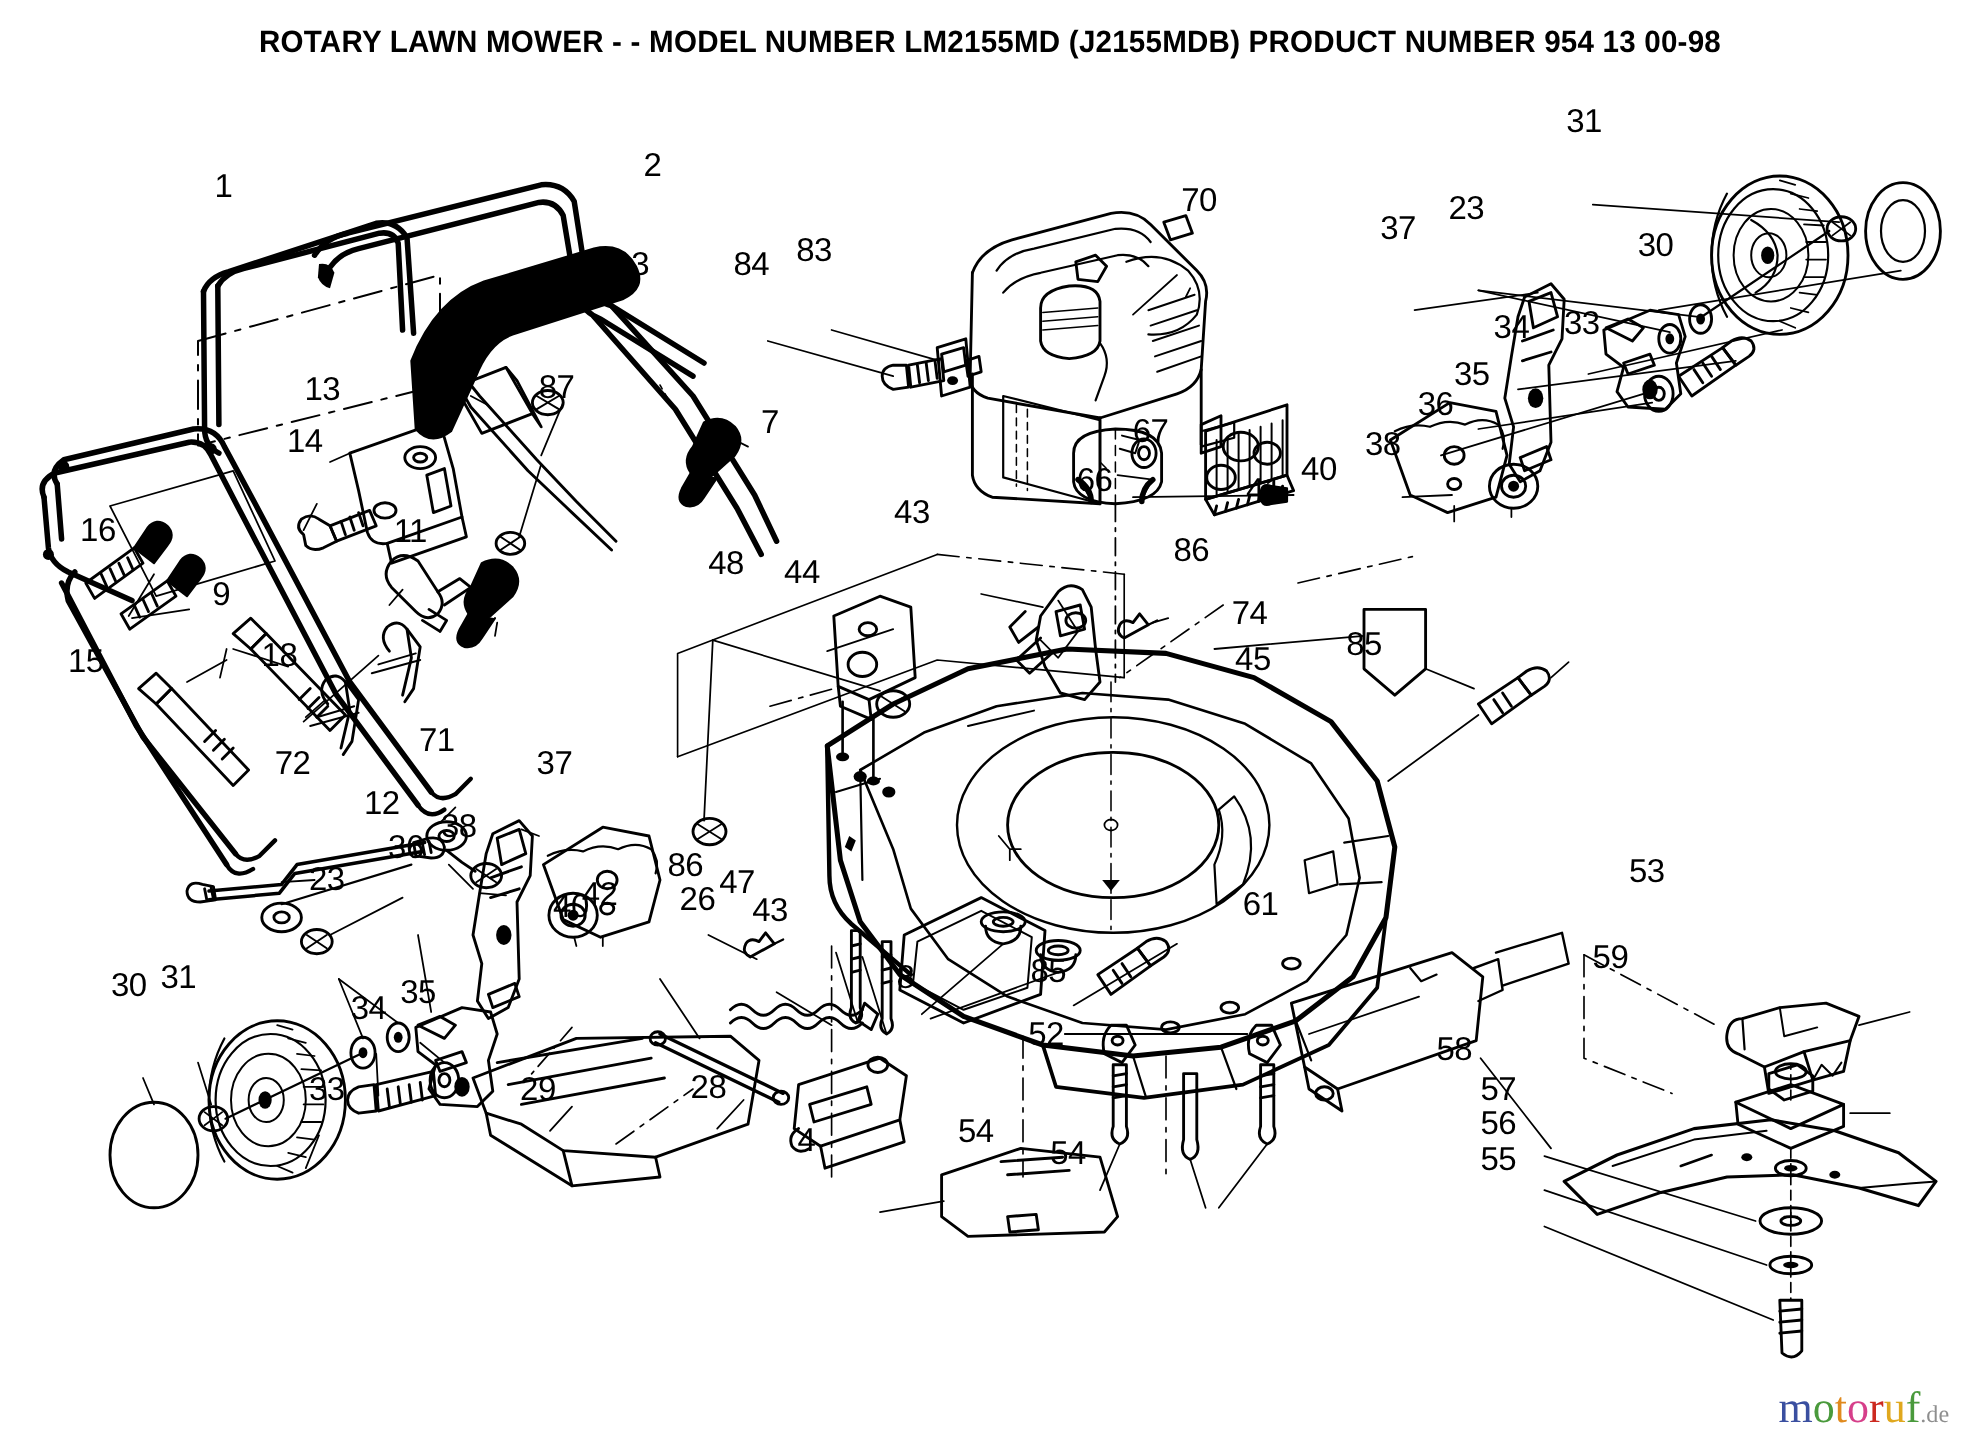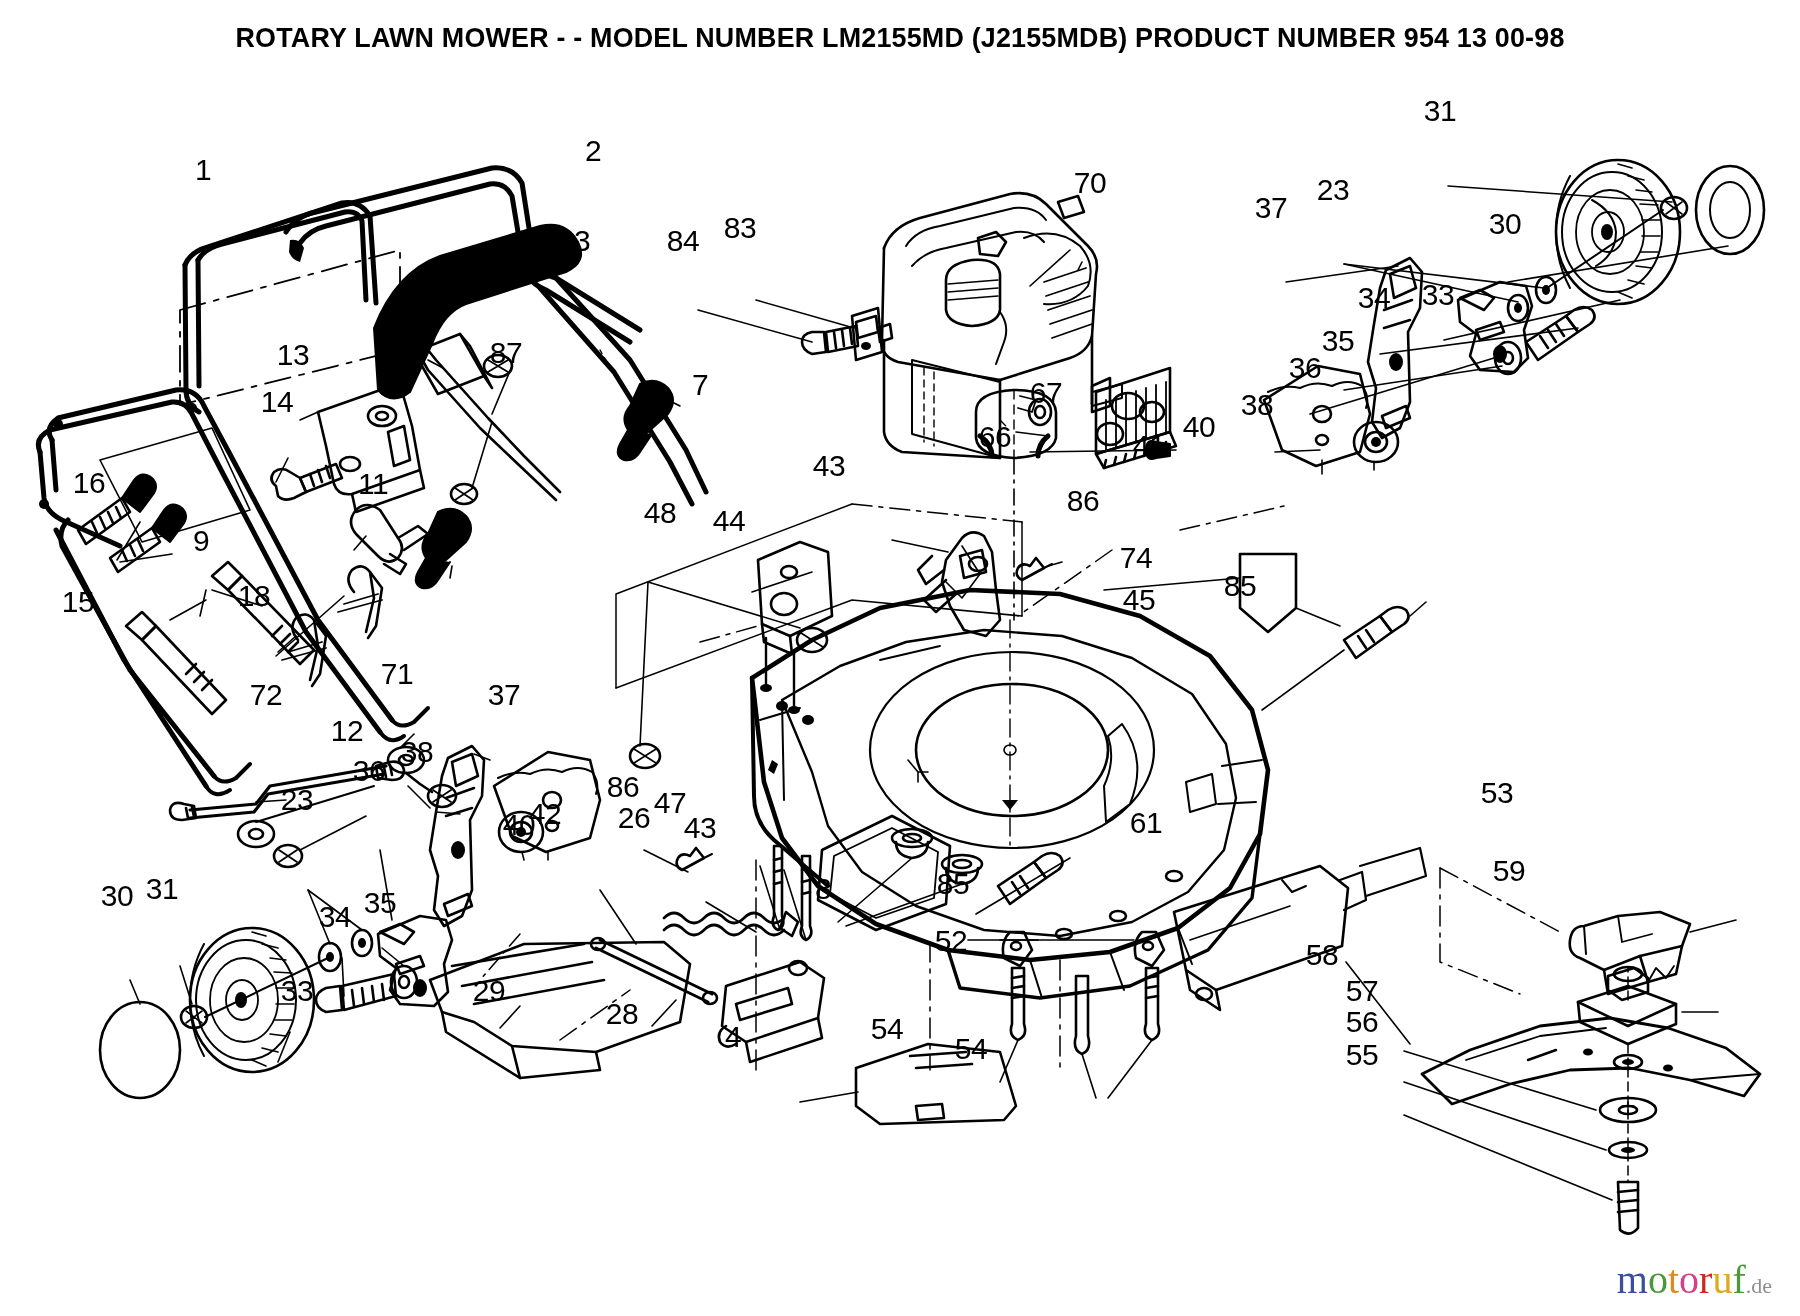--- a/index.html
+++ b/index.html
@@ -739,21 +739,21 @@
       <div class="cal" style="left: 347px; top: 731px;">12</div>
       <div class="cal" style="left: 293px; top: 355px;">13</div>
       <div class="cal" style="left: 277px; top: 402px;">14</div>
       <div class="cal" style="left: 78px; top: 602px;">15</div>
       <div class="cal" style="left: 89px; top: 483px;">16</div>
       <div class="cal" style="left: 254px; top: 596px;">18</div>
       <div class="cal" style="left: 297px; top: 800px;">23</div>
       <div class="cal" style="left: 1333px; top: 190px;">23</div>
       <div class="cal" style="left: 594px; top: 818px; margin-left: 40px;">26</div>
       <div class="cal" style="left: 700px; top: 828px;">43</div>
-      <div class="cal" style="left: 622px; top: 989px; margin-top: 25px;">28</div>
+      <div class="cal" style="left: 644px; top: 989px;">28</div>
       <div class="cal" style="left: 489px; top: 991px;">29</div>
       <div class="cal" style="left: 117px; top: 896px;">30</div>
       <div class="cal" style="left: 1505px; top: 224px;">30</div>
       <div class="cal" style="left: 162px; top: 889px;">31</div>
       <div class="cal" style="left: 1440px; top: 111px;">31</div>
       <div class="cal" style="left: 297px; top: 991px;">33</div>
       <div class="cal" style="left: 1438px; top: 295px;">33</div>
       <div class="cal" style="left: 335px; top: 917px;">34</div>
       <div class="cal" style="left: 1374px; top: 298px;">34</div>
       <div class="cal" style="left: 380px; top: 903px;">35</div>
@@ -774,21 +774,21 @@
       <div class="cal" style="left: 670px; top: 803px;">47</div>
       <div class="cal" style="left: 618px; top: 513px; margin-left: 42px;">48</div>
       <div class="cal" style="left: 951px; top: 941px;">52</div>
       <div class="cal" style="left: 1497px; top: 793px;">53</div>
       <div class="cal" style="left: 887px; top: 1029px;">54</div>
       <div class="cal" style="left: 971px; top: 1049px;">54</div>
       <div class="cal" style="left: 1362px; top: 1055px;">55</div>
       <div class="cal" style="left: 1362px; top: 1022px;">56</div>
       <div class="cal" style="left: 1362px; top: 991px;">57</div>
       <div class="cal" style="left: 1322px; top: 955px;">58</div>
-      <div class="cal" style="left: 1464px; top: 871px; margin-left: 45px;">59</div>
+      <div class="cal" style="left: 1464px; top: 871px;">59</div>
       <div class="cal" style="left: 1146px; top: 823px;">61</div>
       <div class="cal" style="left: 995px; top: 437px;">66</div>
       <div class="cal" style="left: 1046px; top: 393px;">67</div>
       <div class="cal" style="left: 1090px; top: 183px;">70</div>
       <div class="cal" style="left: 397px; top: 674px;">71</div>
       <div class="cal" style="left: 266px; top: 695px;">72</div>
       <div class="cal" style="left: 1136px; top: 558px;">74</div>
       <div class="cal" style="left: 434px; top: 296px;">82</div>
       <div class="cal" style="left: 740px; top: 228px;">83</div>
       <div class="cal" style="left: 683px; top: 241px;">84</div>

